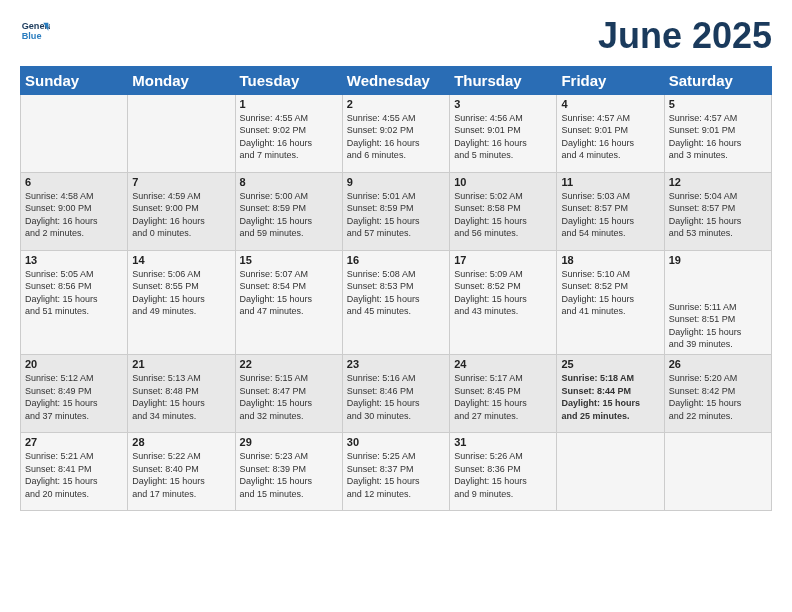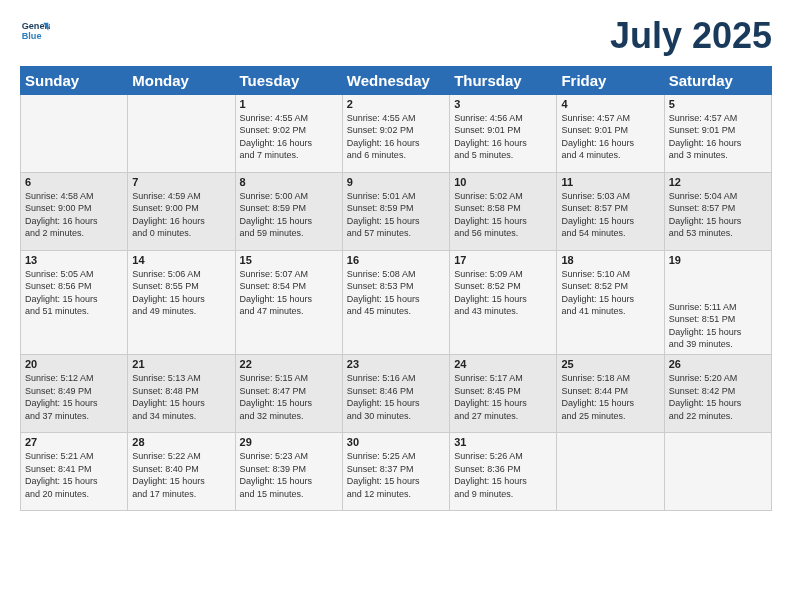--- a/index.html
+++ b/index.html
@@ -91,21 +91,21 @@
 <div class="page">
   <div class="header">
     <div class="logo">
       <svg class="logo-icon" viewBox="0 0 36 36">
         <text x="2" y="16" font-size="11" font-weight="bold" fill="#1a3a5c">General</text>
         <text x="2" y="28" font-size="11" font-weight="bold" fill="#2a7dbf">Blue</text>
         <polygon points="28,8 34,8 34,18" fill="#2a7dbf"></polygon>
       </svg>
     </div>
     <div class="title-block">
-      <div class="month-title">July 2025</div>
+      <div class="month-title">June 2025</div>
     </div>
   </div>
 
   <table>
     <thead>
       <tr>
       <th>Sunday</th>
           <th>Monday</th>
           <th>Tuesday</th>
           <th>Wednesday</th>
@@ -287,21 +287,21 @@
           </td>
           <td>
             <span class="day-number">24</span>
             <div class="day-info" style="white-space: pre-line;">Sunrise: 5:17 AM
 Sunset: 8:45 PM
 Daylight: 15 hours
 and 27 minutes.</div>
           </td>
           <td>
             <span class="day-number">25</span>
-            <div class="day-info" style="white-space: pre-line;">Sunrise: 5:18 AM
+            <div class="day-info" style="white-space: pre-line; font-weight: bold;">Sunrise: 5:18 AM
 Sunset: 8:44 PM
 Daylight: 15 hours
 and 25 minutes.</div>
           </td>
           <td>
             <span class="day-number">26</span>
             <div class="day-info" style="white-space: pre-line;">Sunrise: 5:20 AM
 Sunset: 8:42 PM
 Daylight: 15 hours
 and 22 minutes.</div>

